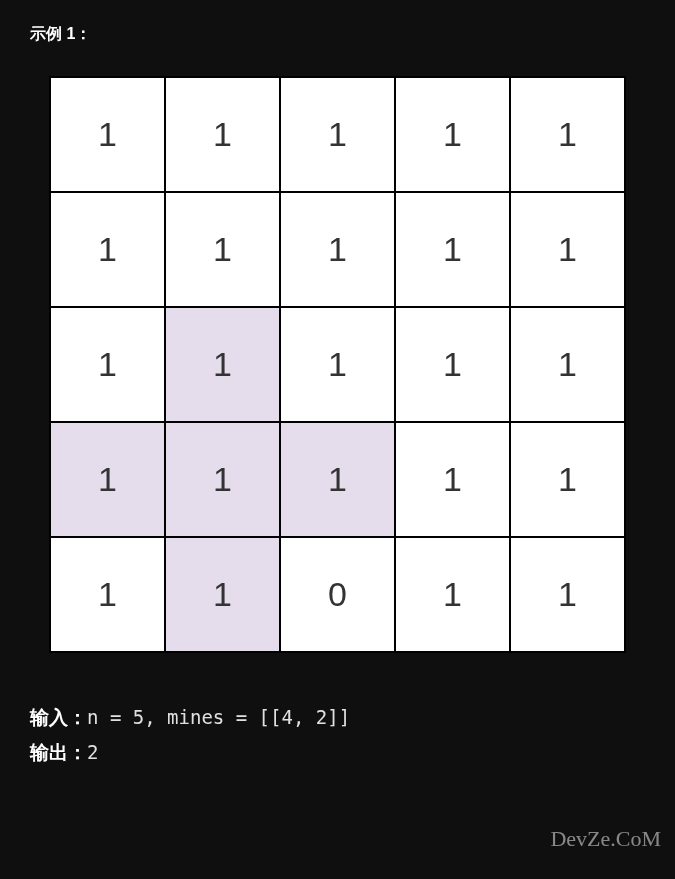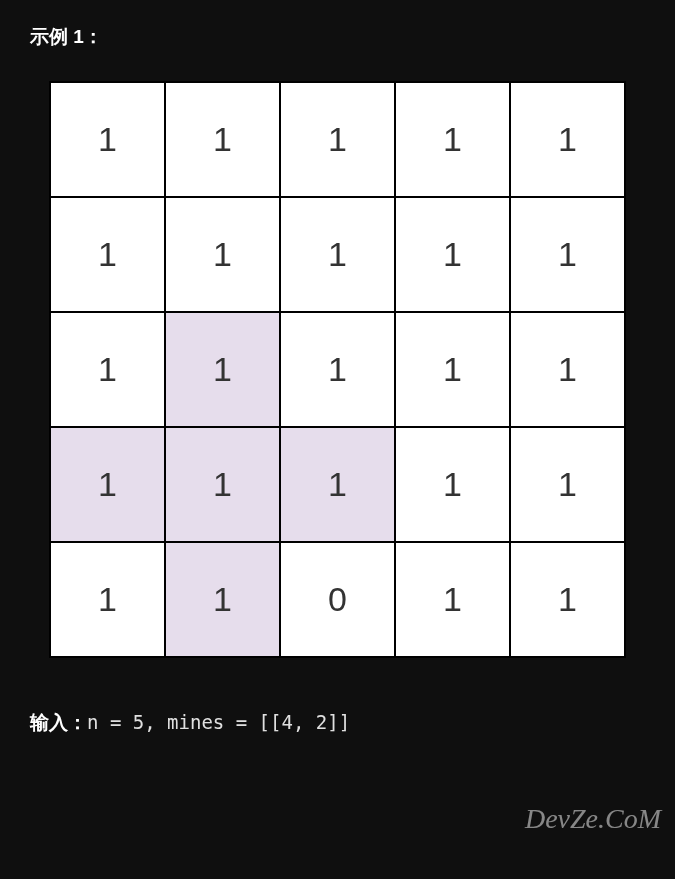--- a/index.html
+++ b/index.html
@@ -7,21 +7,21 @@
     margin: 0;
     background: #0f0f0f;
     color: #ffffff;
     font-family: -apple-system, "Segoe UI", "Microsoft YaHei", Arial, sans-serif;
     width: 675px;
     height: 879px;
     padding: 24px 30px 24px 30px;
   }
   .heading {
     font-weight: 700;
-    font-size: 19px;
+    font-size: 16px;
     color: #fff;
     margin-bottom: 32px;
   }
   .grid-wrap {
     display: flex;
     justify-content: center;
     margin-bottom: 48px;
   }
   .grid {
     background: #fff;
@@ -44,25 +44,24 @@
   .explain {
     font-size: 19px;
     line-height: 1.8;
     color: #e0e0e0;
   }
   .explain .lbl { font-weight: 700; color: #fff; margin-top: 42px; }
   .explain .mono { font-family: "Menlo","Consolas",monospace; text-align: center; }
   .watermark {
     position: fixed;
     right: 14px;
-    bottom: 44px;
+    bottom: 28px;
     color: rgba(255,255,255,0.5);
     font-family: Georgia, "Times New Roman", serif;
-    font-size: 28px;
-    font-style: italic;
+    font-size: 22px;
     pointer-events: none;
     text-align: right;
     line-height: 1.1;
   }
   .watermark .sub {
     font-size: 9px;
     font-style: normal;
     color: rgba(255,255,255,0.25);
     letter-spacing: 1px;
   }
@@ -109,18 +108,21 @@
         <div class="cell">1</div>
         <div class="cell">1</div>
       </div>
     </div>
 </div>
 
 <div class="explain">
   <div>
     <span class="lbl">输入：</span><span class="mono">n = 5, mines = [[4, 2]]</span>
   </div>
+  <div>
+    <span class="lbl">输出：</span><span class="mono">2</span>
+  </div>
 </div>
 
 <div class="watermark">
   <div class="sub"></div>
   <div>DevZe.CoM</div>
 </div>
 
 </body></html>

